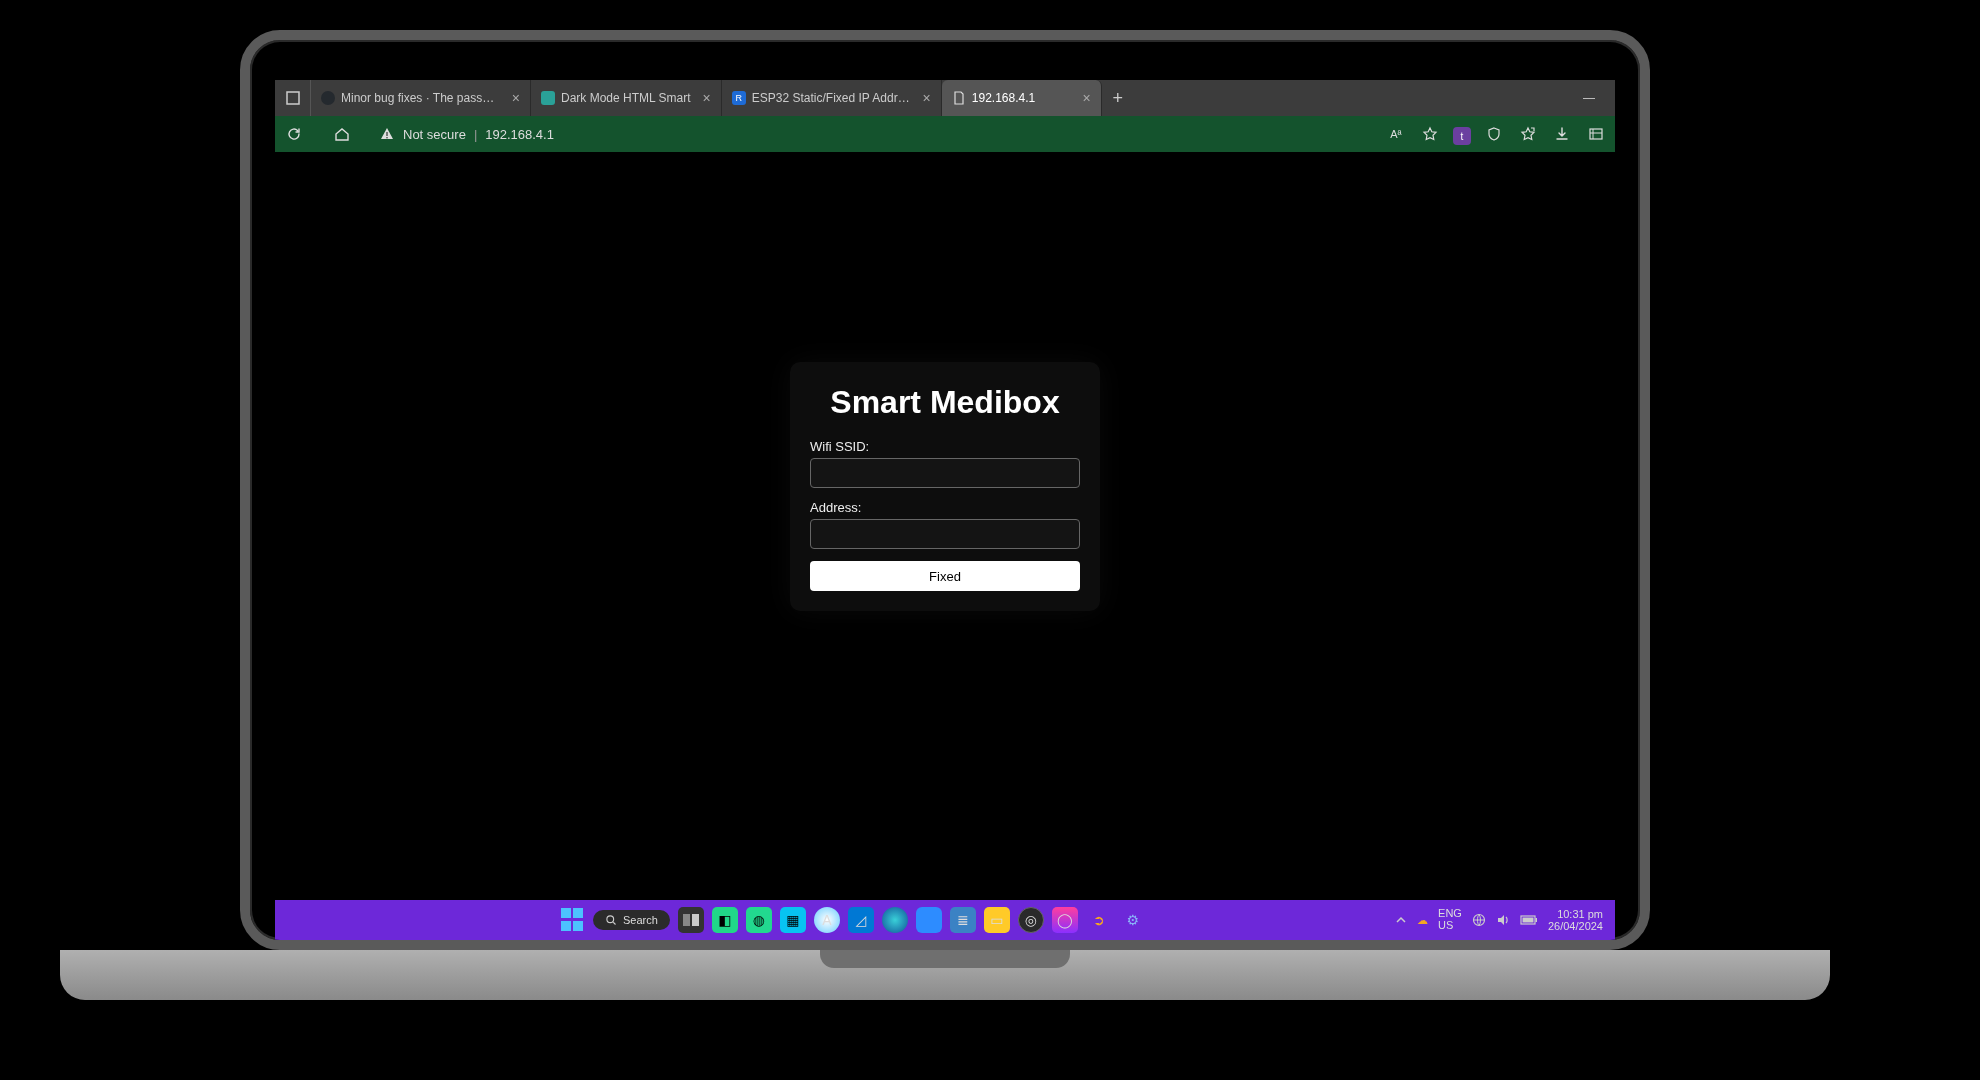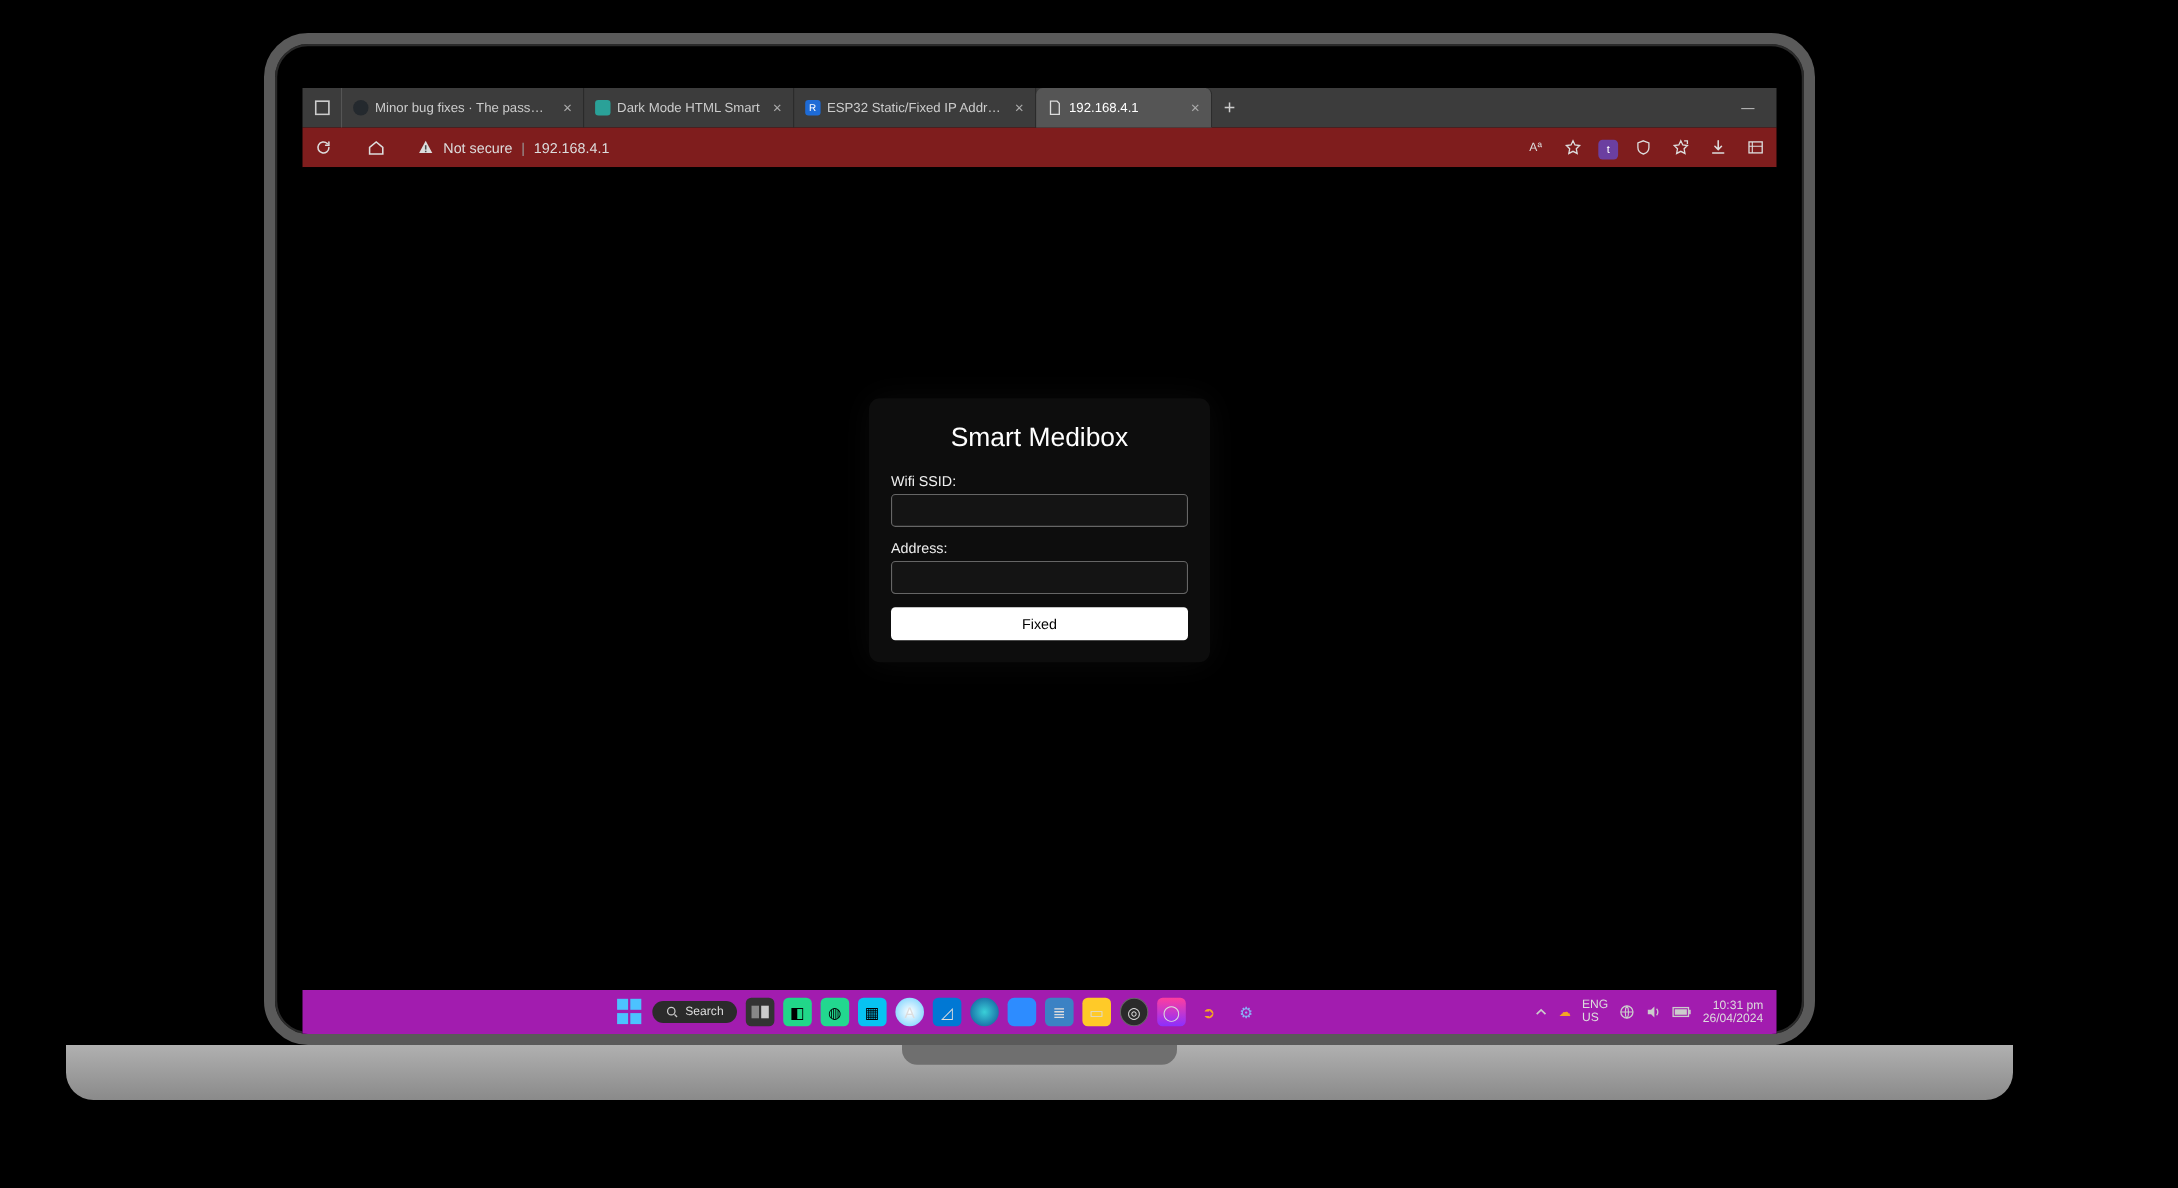--- a/index.html
+++ b/index.html
@@ -70,21 +70,21 @@
   .tab .favicon { width:14px; height:14px; border-radius:3px; display:inline-block; flex-shrink:0;}
   .tab .close { margin-left:auto; color:#aaa; cursor:pointer; font-size:14px; padding-left:6px;}
   .tab .tlabel { overflow:hidden; text-overflow: ellipsis; }
   .newtab { width:32px; display:flex; align-items:center; justify-content:center; color:#ccc; font-size:18px; cursor:pointer;}
   .tabbar-right { margin-left:auto; display:flex; align-items:center; padding-right:8px;}
   .winctl { width:36px; text-align:center; color:#ccc; cursor:pointer; font-size:12px;}
 
   
   .addrbar {
     height: 36px;
-    background: #7f1d1d;
+    background: #14532d;
     display:flex; align-items:center;
     padding: 0 8px;
     gap: 26px;
     color:#ddd;
     font-size:13px;
   }
   .addrbar .iconbtn { width:22px; height:22px; display:flex; align-items:center; justify-content:center; color:#ddd; cursor:pointer;}
   .addrbar .urlzone { display:flex; align-items:center; gap:8px; flex:1; }
   .addrbar .sep { color:#999; }
   .addrbar .right { display:flex; align-items:flex-end; gap:12px; }
@@ -95,35 +95,35 @@
 
   .card {
     position:absolute;
     top: 210px; left: 50%; transform: translateX(-50%);
     width: 310px;
     background: #0d0d0d;
     border-radius: 10px;
     padding: 22px 20px 20px;
     box-shadow: 0 0 30px rgba(255,255,255,0.04);
   }
-  .card h1 { color:#fff; font-size:24px; font-weight:400; text-align:center; margin-bottom:18px; }
+  .card h1 { color:#fff; font-size:32px; font-weight:700; text-align:center; margin-bottom:18px; }
   .card label { color:#eee; font-size:13px; display:block; margin-bottom:4px; }
   .card input[type=text], .card input[type=password] {
     width:100%; height:30px; background:#141414; border:1px solid #666; border-radius:4px;
     color:#fff; padding:0 8px; margin-bottom:12px; font-size:13px;
   }
   .card button.save {
     width:100%; height:30px; background:#fff; color:#000; border:none; border-radius:4px;
     font-size:13px; cursor:pointer;
   }
 
   
   .taskbar {
     height: 40px;
-    background: #a21caf;
+    background: #6d28d9;
     display:flex; align-items:center;
     padding: 0 8px;
     gap:8px;
     color:#ddd;
     font-size:11px;
   }
   .taskbar .spacer-left { width: 270px; }
   .taskbar .start { width:24px; height:24px; display:flex; flex-wrap:wrap; gap:2px; cursor:pointer;}
   .taskbar .start span{ width:10px; height:10px; background:#4cc2ff; }
   .taskbar .search { display:flex; align-items:center; gap:6px; background:#2b2b2b; border-radius:14px; padding:4px 12px; cursor:text;}

